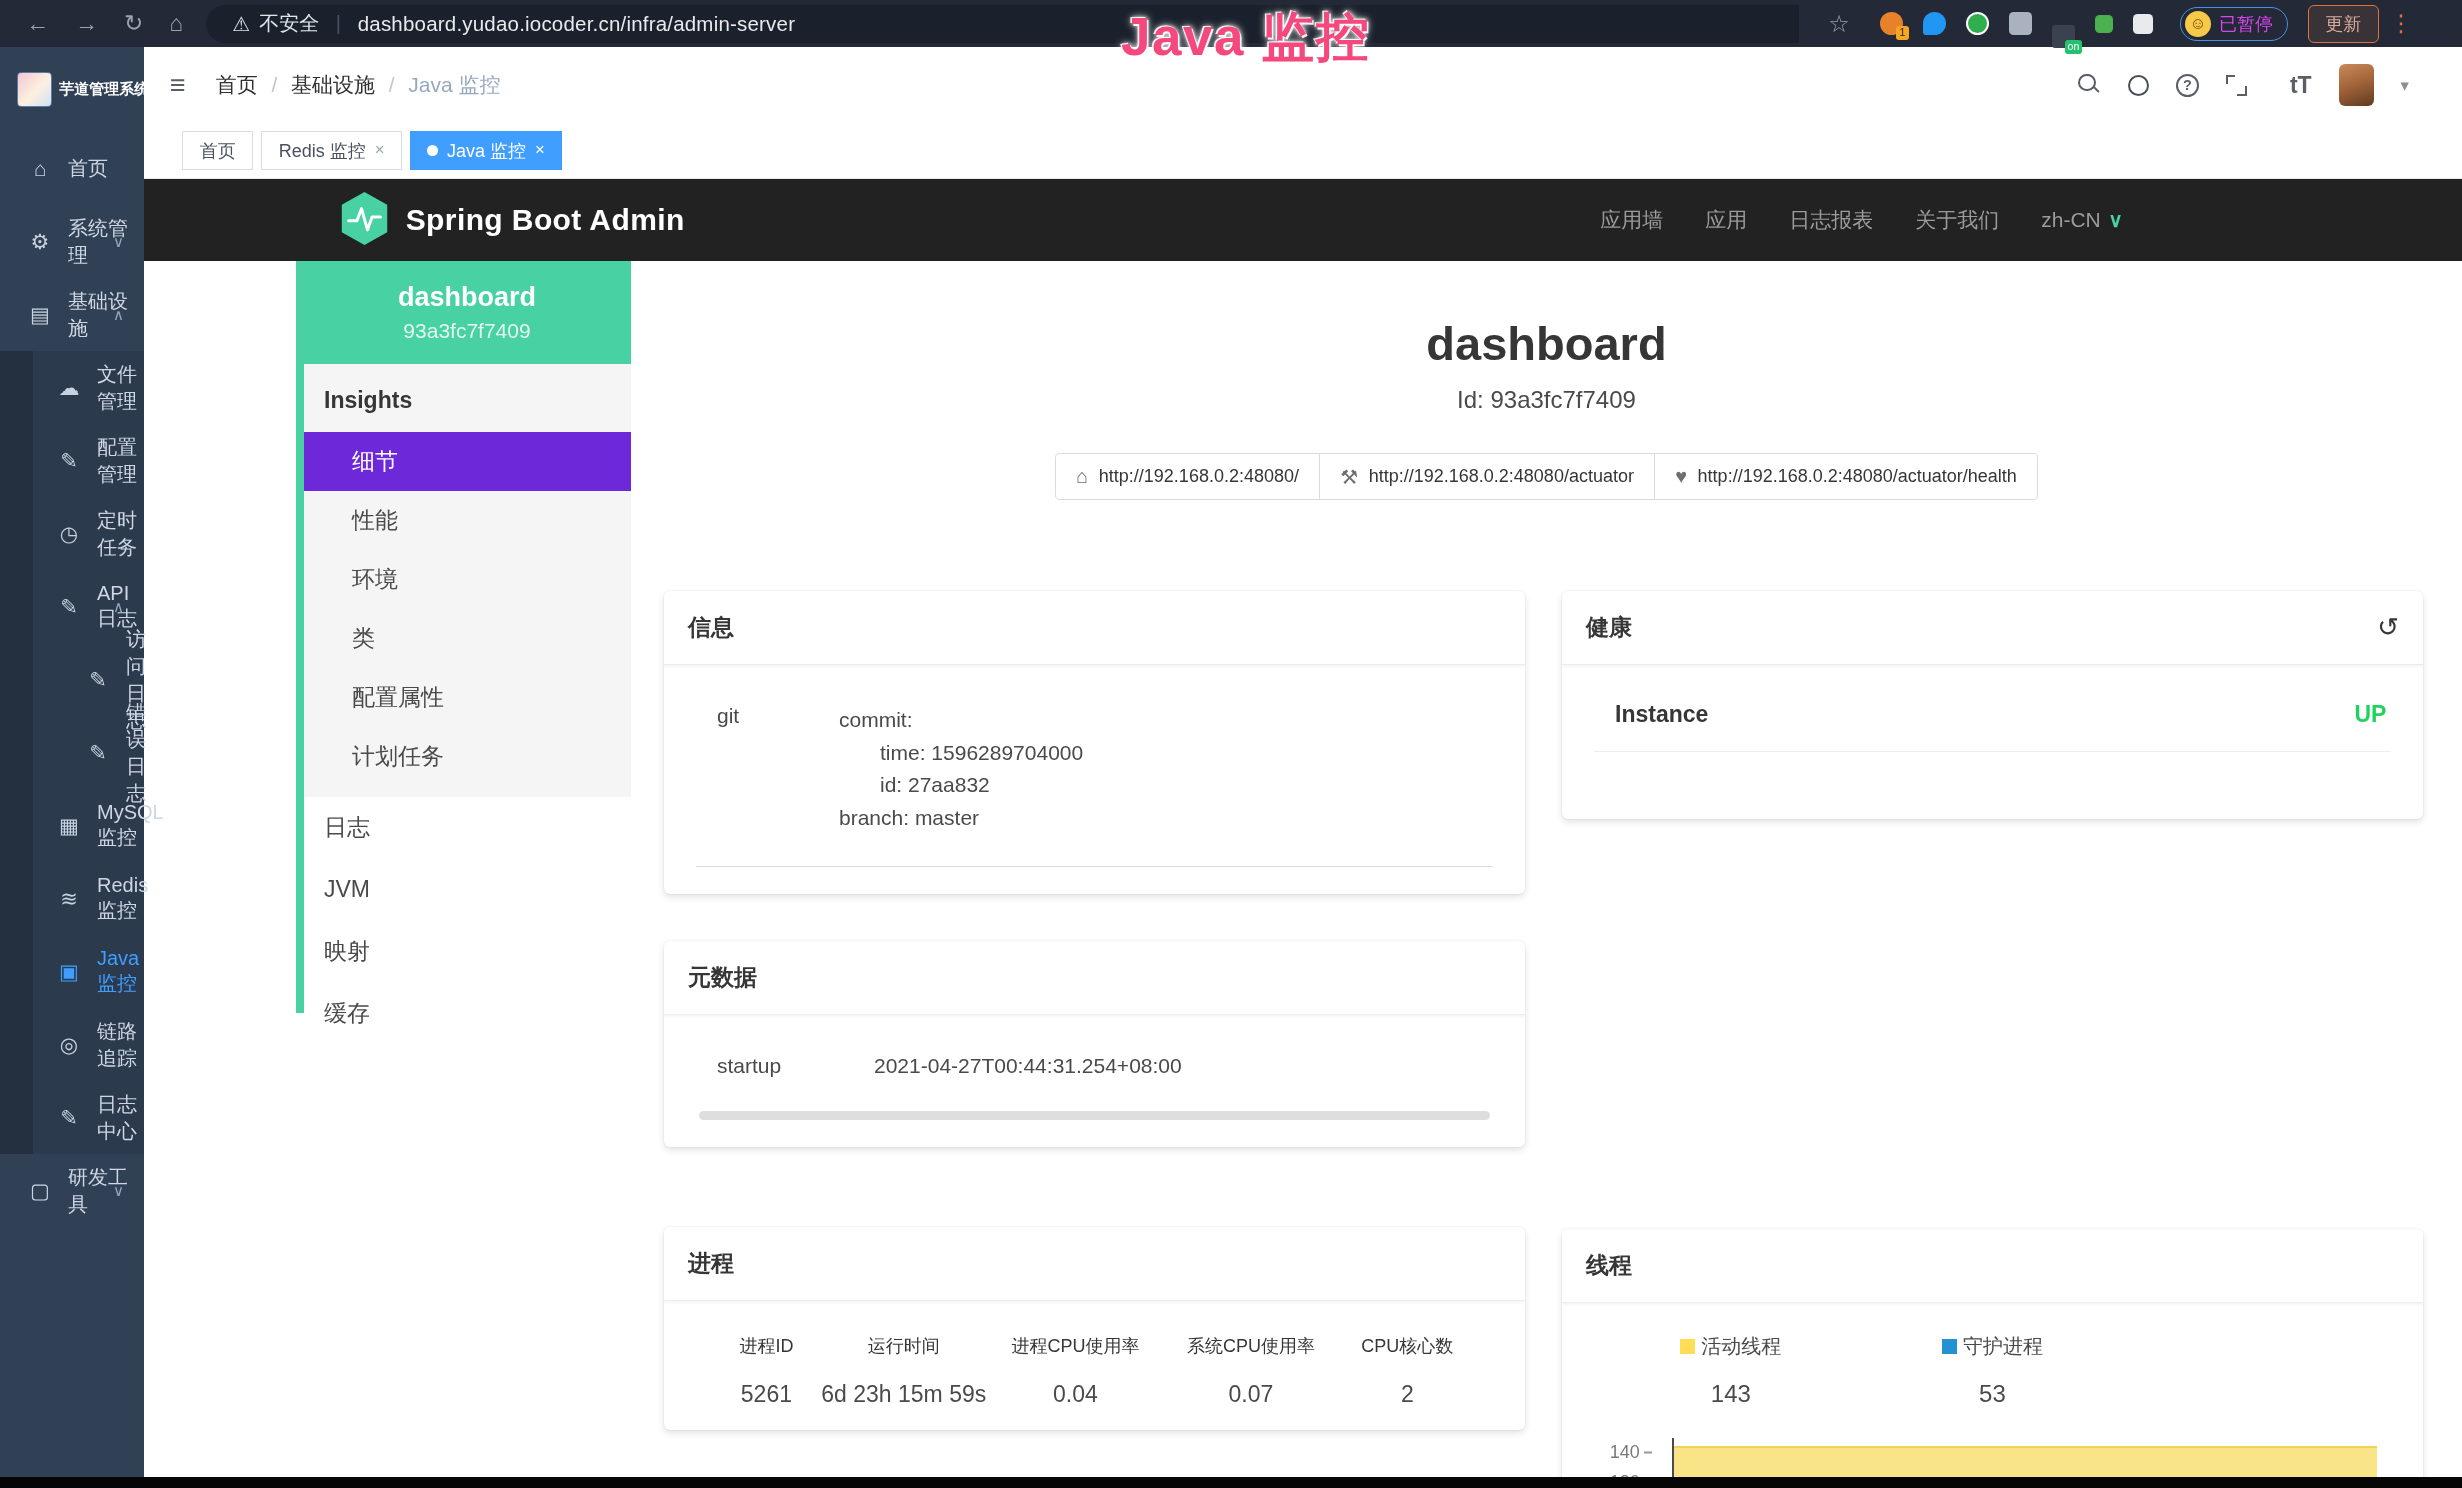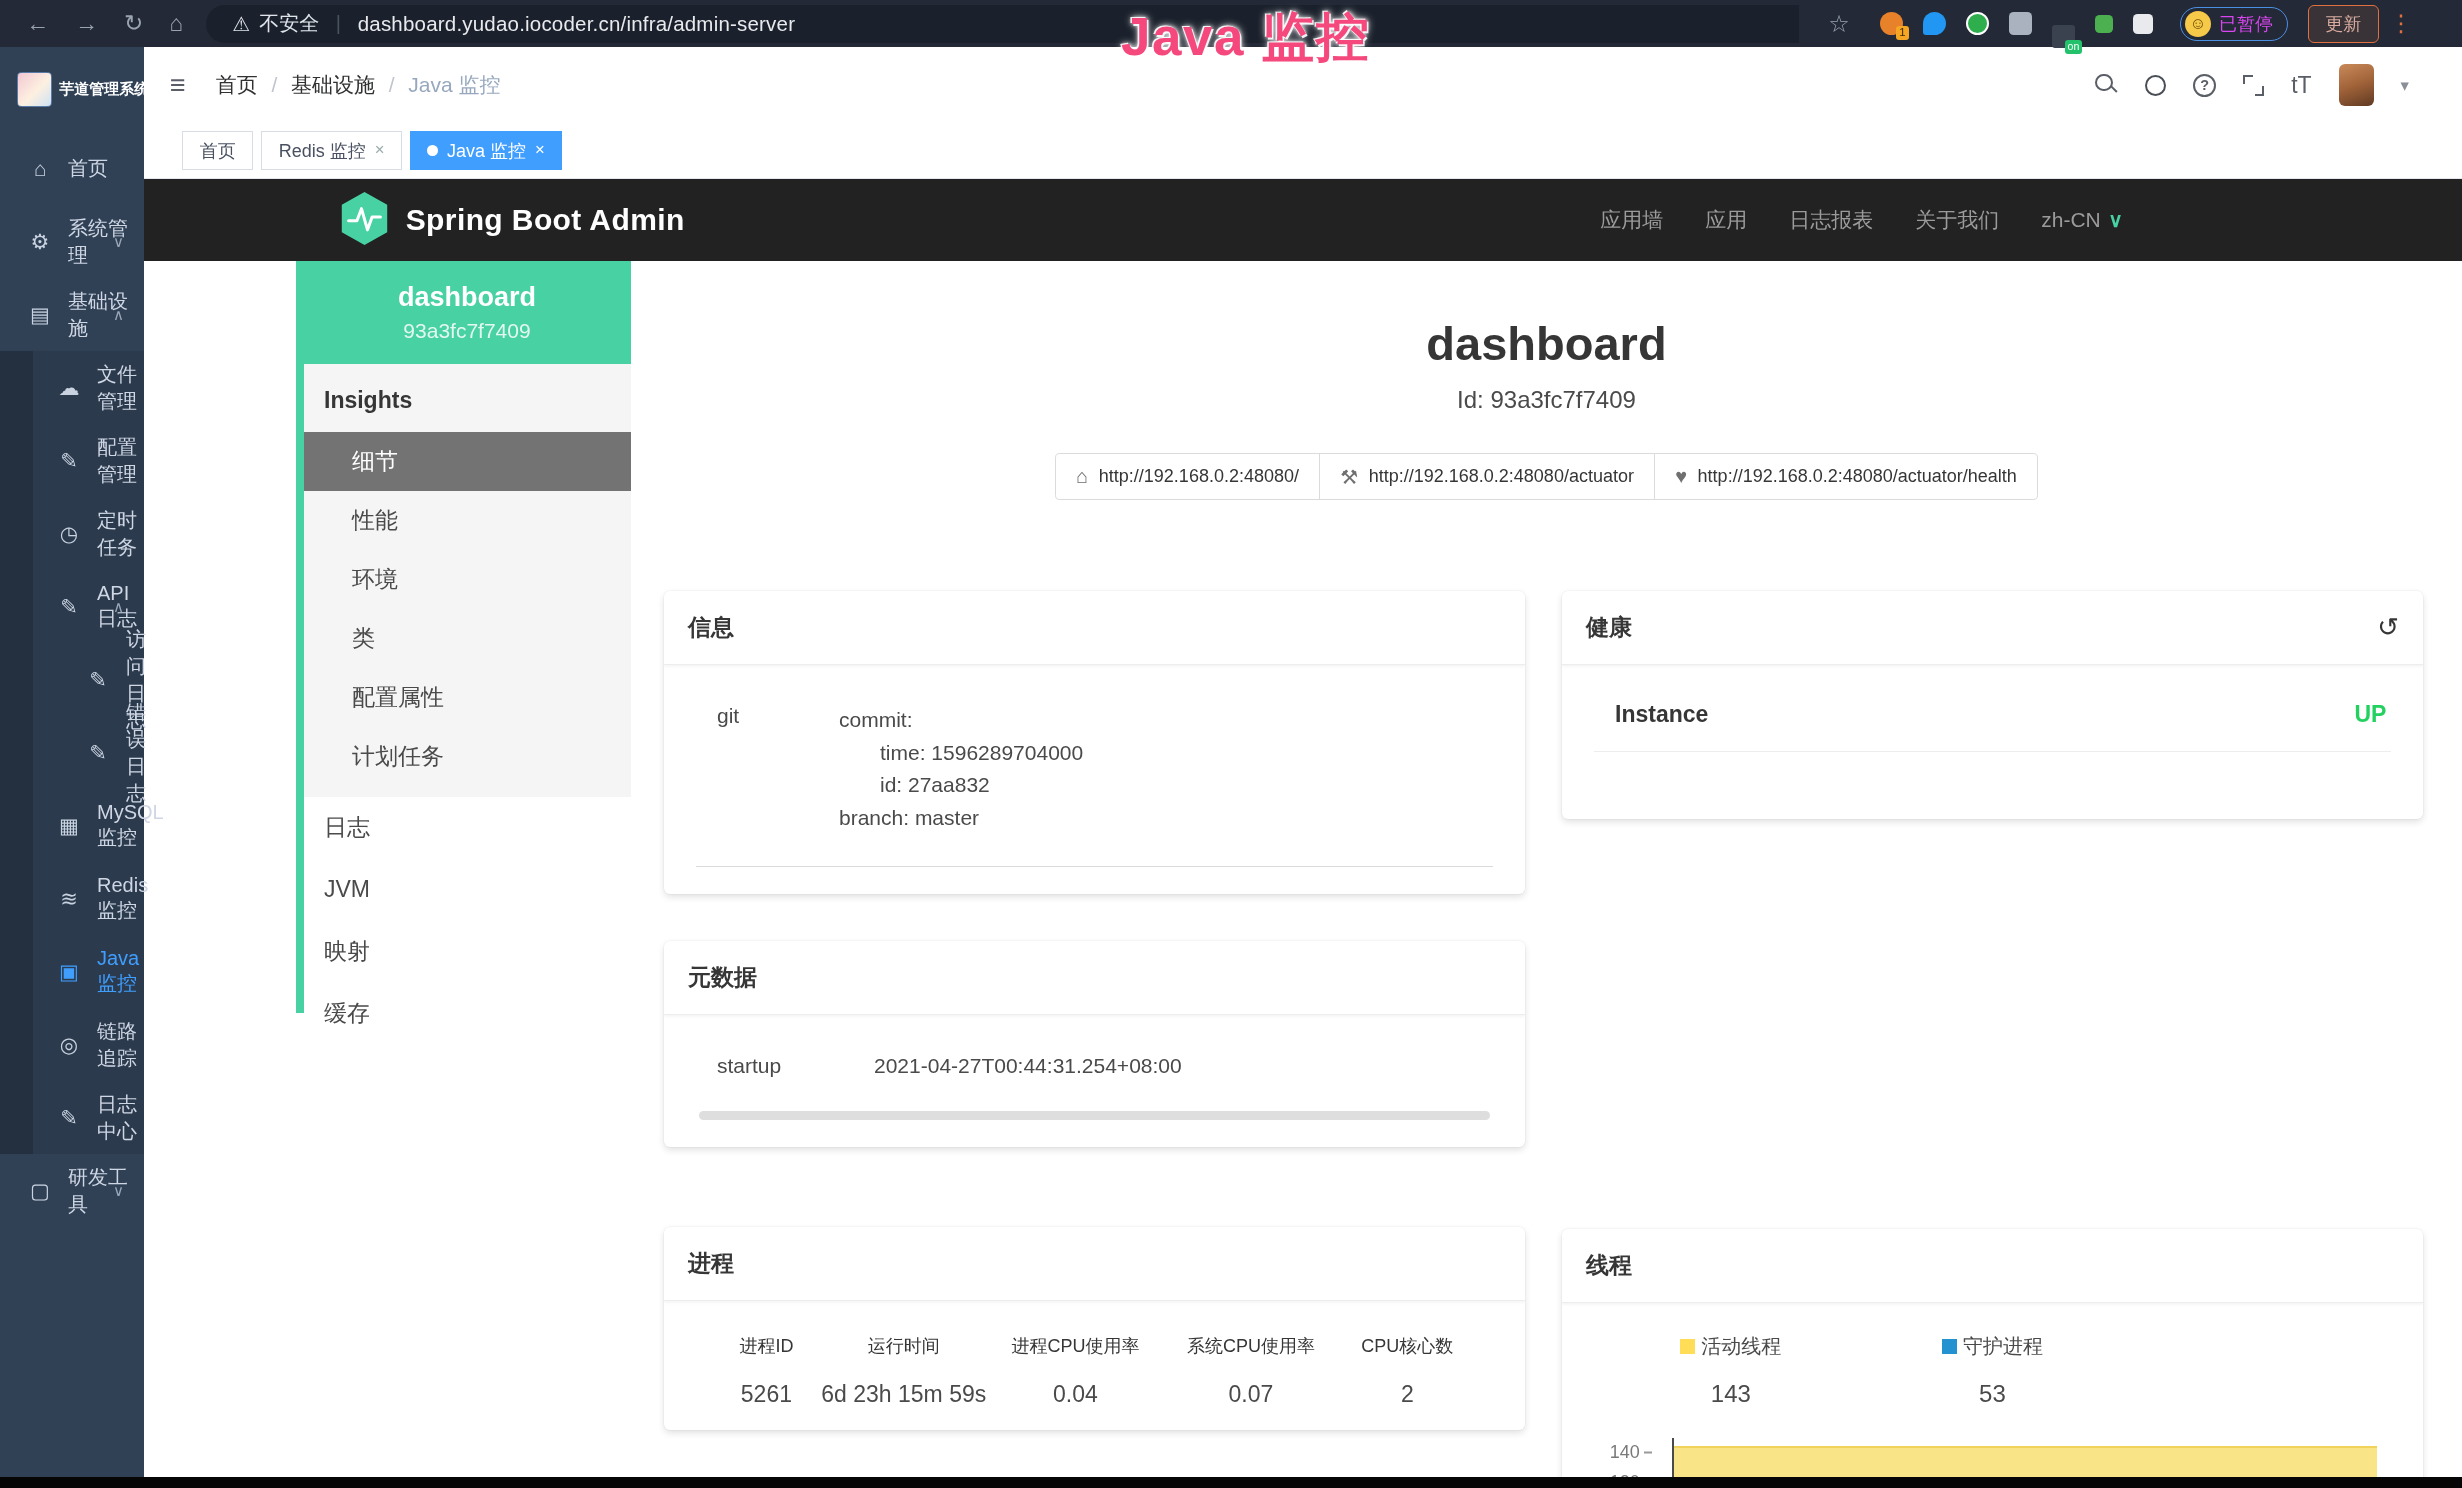--- a/index.html
+++ b/index.html
@@ -50,21 +50,21 @@
   .top-icons{margin-left:auto;display:flex;align-items:center;gap:27px;padding-right:53px;}
   .tic{color:#5a5e66;font-size:24px;display:flex;align-items:center;justify-content:center;}
   .search-ic{width:23px;height:23px;position:relative;}
   .search-ic::before{content:'';position:absolute;left:0;top:0;width:13.7px;height:13.7px;border:2.3px solid #5a5e66;border-radius:50%;}
   .search-ic::after{content:'';position:absolute;left:14.4px;top:14.4px;width:7.6px;height:2.3px;background:#5a5e66;transform:rotate(45deg);}
   .gh-ic{width:21px;height:21px;border:2.3px solid #4a4e56;border-radius:50%;}
   .help-ic{width:23px;height:23px;border:2.3px solid #5a5e66;border-radius:50%;font-size:14.4px;font-weight:bold;}
   .fs-ic{width:21px;height:21px;position:relative;}
   .fs-ic::before{content:'';position:absolute;left:0;top:0;width:7.6px;height:7.6px;border-top:2.3px solid #5a5e66;border-left:2.3px solid #5a5e66;}
   .fs-ic::after{content:'';position:absolute;right:0;bottom:0;width:7.6px;height:7.6px;border-bottom:2.3px solid #5a5e66;border-right:2.3px solid #5a5e66;}
-  .tT{font-size:23px;font-weight:normal;color:#5a5e66;}
+  .tT{font-size:23px;font-weight:bold;color:#5a5e66;margin-left:16px;}
   .avatar{width:35px;height:42px;border-radius:6px;background:linear-gradient(160deg,#c98a5a 0%,#a06238 50%,#5f3a23 100%);}
   .caret{font-size:16.7px;color:#8a8e96;}
 
   
   .tabsrow{position:absolute;top:123px;left:144px;right:0;height:56px;background:#fff;display:flex;align-items:center;padding-left:38px;border-bottom:0.8px solid #e4e7ed;z-index:4;}
   .tab{display:inline-flex;align-items:center;gap:9px;height:39px;padding:0 16.7px;border:0.8px solid #d8dce5;margin-right:7.6px;font-size:18px;color:#495060;background:#fff;cursor:pointer;}
   .tab .tclose{font-size:16.7px;color:#9aa;line-height:1;}
   .tab.active{background:#409eff;border-color:#409eff;color:#fff;}
   .tab.active .tclose{color:#fff;}
   .tdot{width:10.6px;height:10.6px;border-radius:50%;background:#fff;display:inline-block;}
@@ -82,21 +82,21 @@
   .side-accent{position:absolute;top:261px;left:296px;width:7.6px;height:752px;background:#48d1a2;z-index:3;}
   .sba-side{position:absolute;top:261px;left:303px;width:328px;background:#fff;z-index:2;}
   .inst-head{height:103px;background:#48d1a2;color:#fff;display:flex;flex-direction:column;align-items:center;justify-content:center;gap:6px;}
   .inst-name{font-size:27px;font-weight:bold;}
   .inst-id{font-size:21px;color:rgba(255,255,255,.85);}
   .side-group{background:#f5f5f5;padding-bottom:10.6px;}
   .group-label{font-size:23px;font-weight:bold;color:#363636;padding:23px 0 18px 21px;}
   .s-item{height:59px;display:flex;align-items:center;font-size:23px;color:#4a4a4a;cursor:pointer;}
   .s-item.sub{padding-left:49px;}
   .s-item.plain{padding-left:21px;height:62px;}
-  .s-item.active{background:#737373;color:#fff;}
+  .s-item.active{background:#6d28d9;color:#fff;}
 
   
   .sba-content{position:absolute;top:261px;left:631px;right:0;bottom:0;background:#fff;z-index:1;}
   .page-head{text-align:center;margin-top:55px;}
   .page-title{font-size:47px;font-weight:bold;color:#363636;}
   .page-id{font-size:24px;color:#4a4a4a;margin-top:15px;}
   .links-row{display:flex;justify-content:center;margin-top:39px;}
   .link-btn{display:flex;align-items:center;gap:10.6px;height:47px;padding:0 20px;border:0.8px solid #dbdbdb;background:#fff;font-size:18px;color:#363636;margin-left:-0.8px;cursor:pointer;}
   .link-btn:first-child{border-radius:4.6px 0 0 4.6px;margin-left:0;}
   .link-btn:last-child{border-radius:0 4.6px 4.6px 0;}

